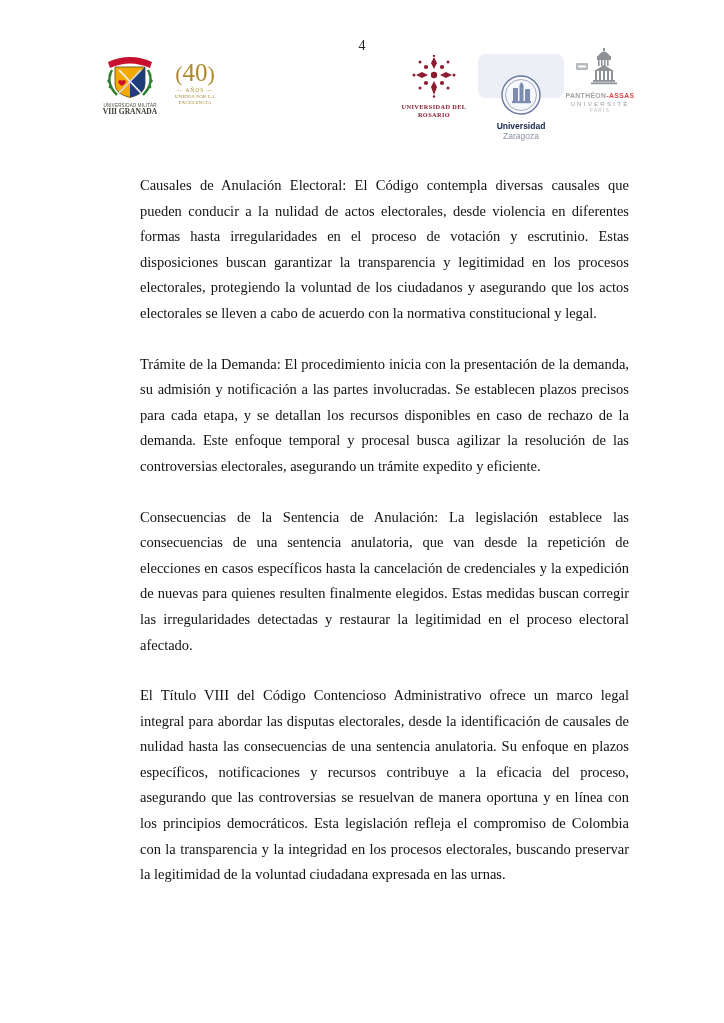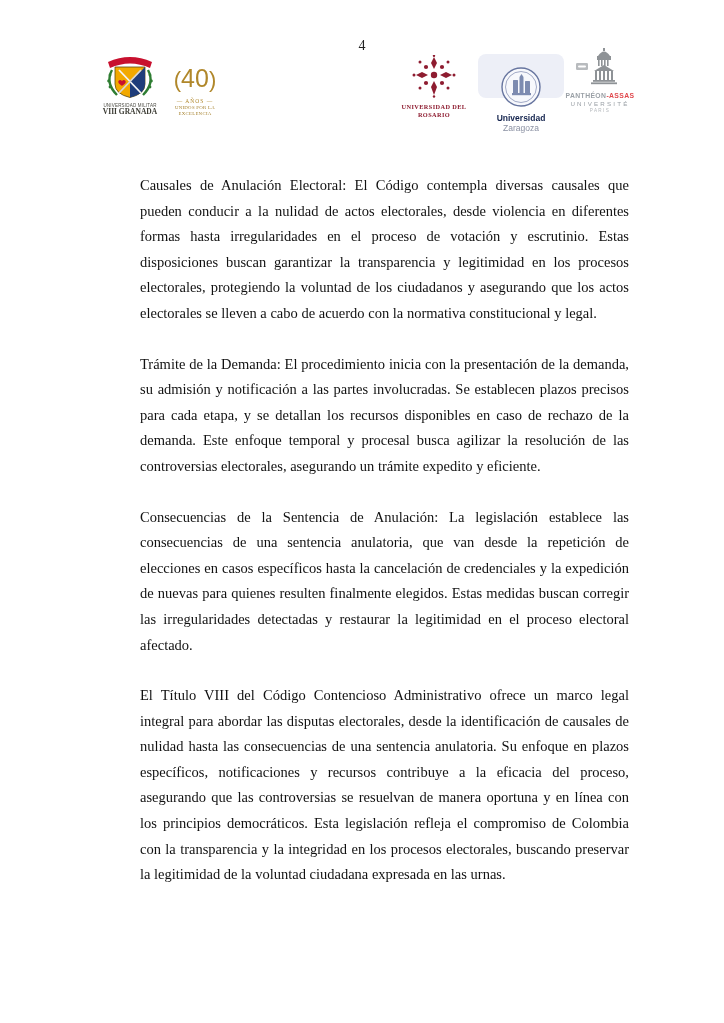--- a/index.html
+++ b/index.html
@@ -15,27 +15,27 @@
   .page-number{
     position:absolute;top:38px;left:0;width:724px;
     text-align:center;font-size:14px;color:#222;
   }
   
   .logo{position:absolute;text-align:center;}
   .logo-umng{left:100px;top:53px;width:60px;}
   .logo-umng .l1{font-size:4.5px;letter-spacing:.2px;color:#4a4a42;font-family:"Liberation Sans",sans-serif;line-height:5px;}
   .logo-umng .l2{font-size:7.5px;color:#3c3c34;font-family:"Liberation Serif",serif;font-weight:bold;line-height:8px;}
   .logo-anniv{left:160px;top:60px;width:70px;color:#b0872a;}
-  .logo-anniv .big{font-size:25px;line-height:36px;font-family:Liberation Sans, sans-serif;}
+  .logo-anniv .big{font-size:25px;line-height:26px;font-family:Liberation Serif, serif;}
   .logo-anniv .big .paren{font-weight:normal;font-size:22px;}
   .logo-anniv .anios{font-size:5.5px;letter-spacing:1px;line-height:7px;}
   .logo-anniv .motto{font-size:4.8px;letter-spacing:.3px;line-height:6px;color:#a5802c;}
   .logo-rosario{left:394px;top:55px;width:80px;}
   .logo-rosario .label{font-size:6.3px;font-weight:bold;letter-spacing:.4px;color:#8e1c30;font-family:"Liberation Serif",serif;line-height:8px;}
-  .logo-zaragoza{left:478px;top:54px;width:86px;height:44px;background:#edeff7;border-radius:8px;padding-top:12px;box-sizing:border-box;}
+  .logo-zaragoza{left:478px;top:54px;width:86px;height:44px;background:#edeff7;border-radius:8px;padding-top:20px;box-sizing:border-box;}
   .logo-zaragoza .wordmark{font-family:"Liberation Sans",sans-serif;font-size:8.5px;line-height:10px;margin-top:1px;}
   .logo-zaragoza .w1{font-weight:bold;color:#15254f;}
   .logo-zaragoza .w2{color:#8a90a2;}
   .logo-assas{left:562px;top:47px;width:76px;font-family:"Liberation Sans",sans-serif;}
   .logo-assas .name{font-size:6.8px;font-weight:bold;letter-spacing:.4px;line-height:8px;margin-top:1px;}
   .logo-assas .g{color:#9aa0a6;}
   .logo-assas .r{color:#e0474c;}
   .logo-assas .univ{font-size:6.2px;letter-spacing:2.2px;color:#9aa0a6;line-height:8px;}
   .logo-assas .paris{font-size:4.6px;letter-spacing:1.4px;color:#b4b8bc;line-height:6px;}
   

